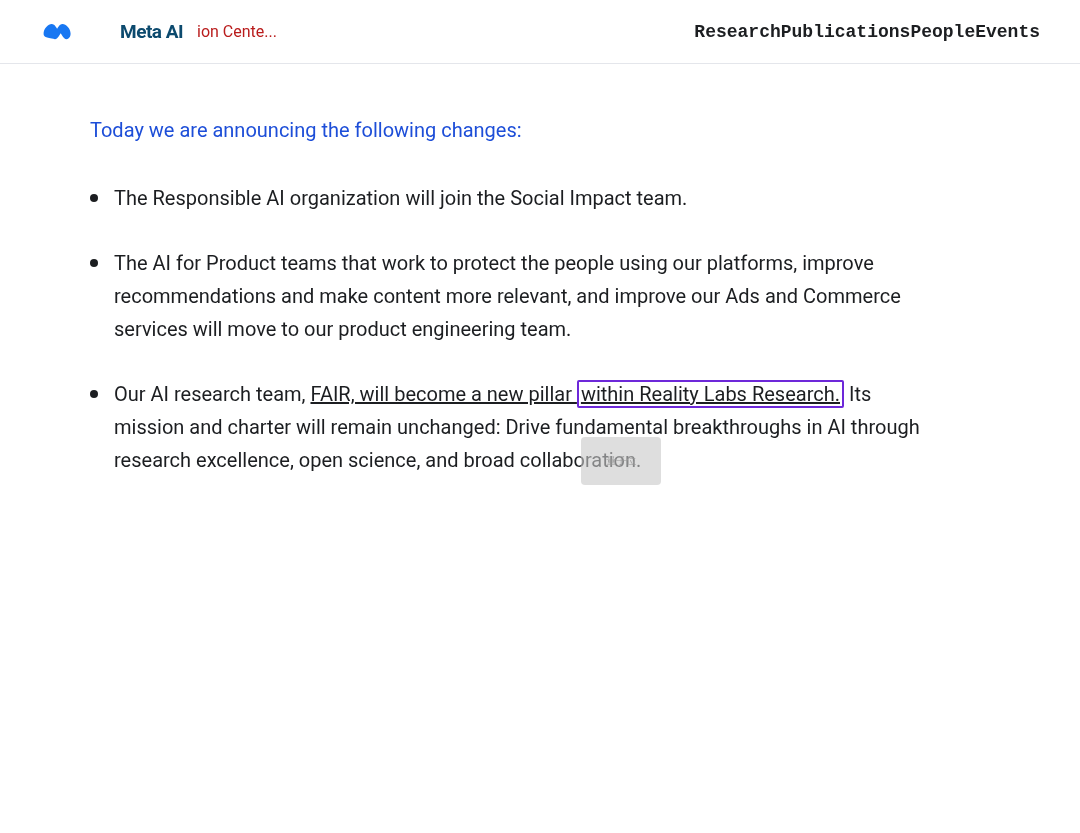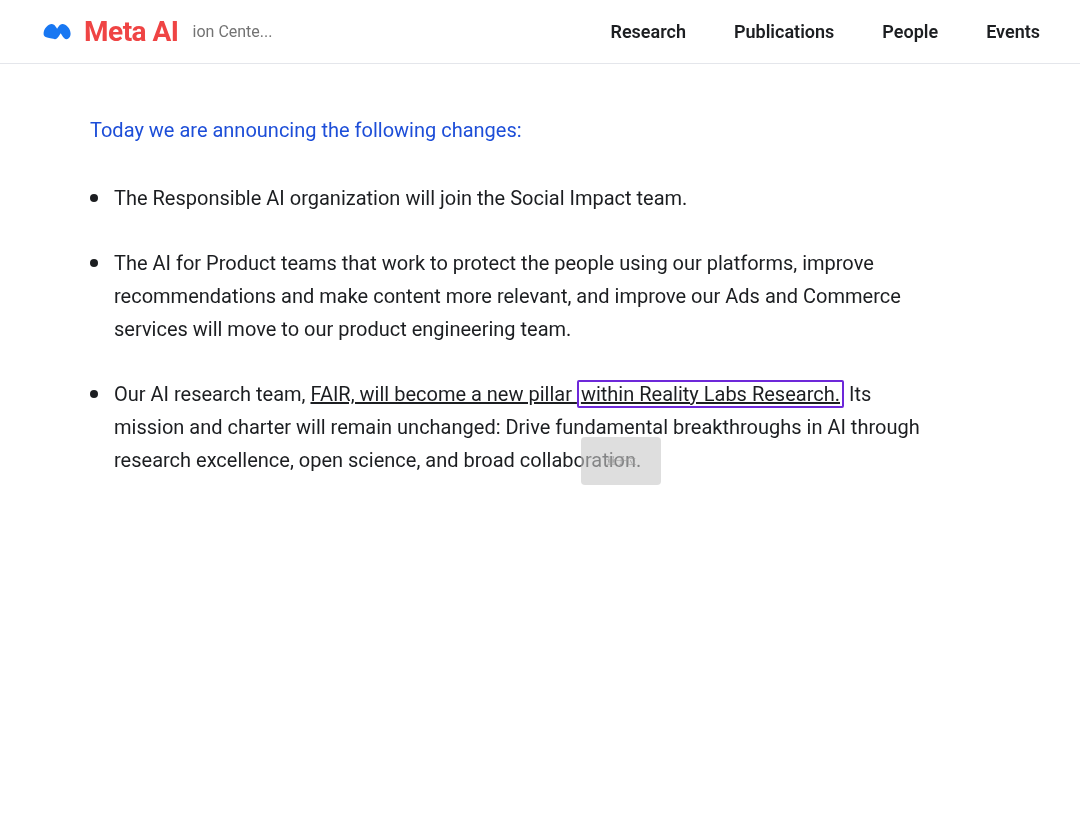--- a/index.html
+++ b/index.html
@@ -39,37 +39,38 @@
       align-items: center;
       gap: 8px;
     }
 
     .meta-logo-icon {
       width: 36px;
       height: 36px;
     }
 
     .meta-ai-text {
-      font-size: 28px;
+      font-size: 19px;
       font-weight: 700;
-      color: #ef4444;
+      color: #0c4a6e;
       letter-spacing: -0.5px;
+      margin-left: 36px;
     }
 
     .nav-faded-text {
       font-size: 16px;
-      color: #737373;
+      color: #b91c1c;
       margin-left: 4px;
     }
 
     .nav-links {
       display: flex;
       align-items: center;
-      gap: 48px;
       margin-left: auto;
+      font-family: Liberation Mono, monospace;
     }
 
     .nav-link {
       font-size: 18px;
       font-weight: 600;
       color: #1c1e21;
       text-decoration: none;
       cursor: pointer;
     }
 

